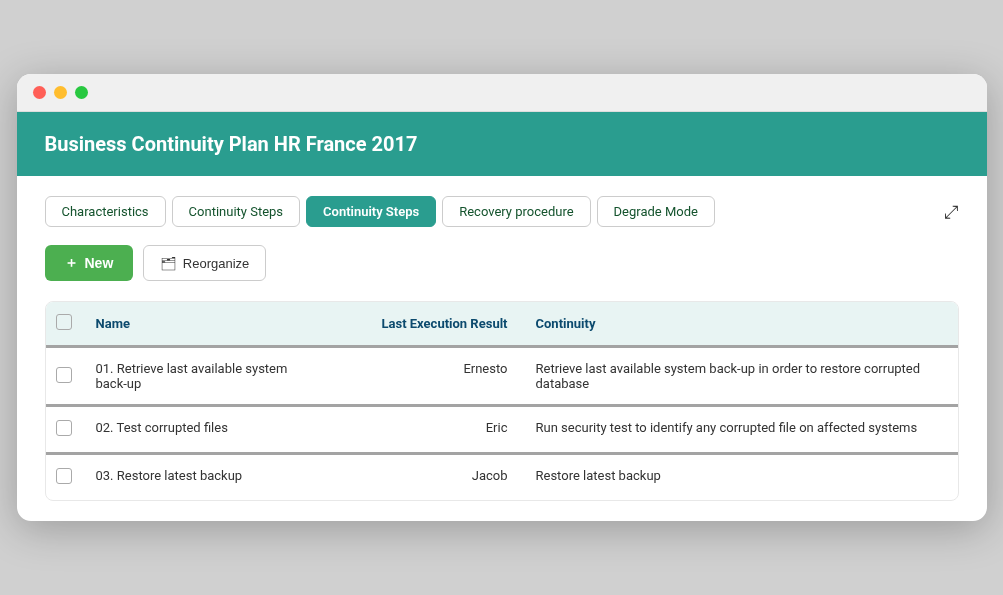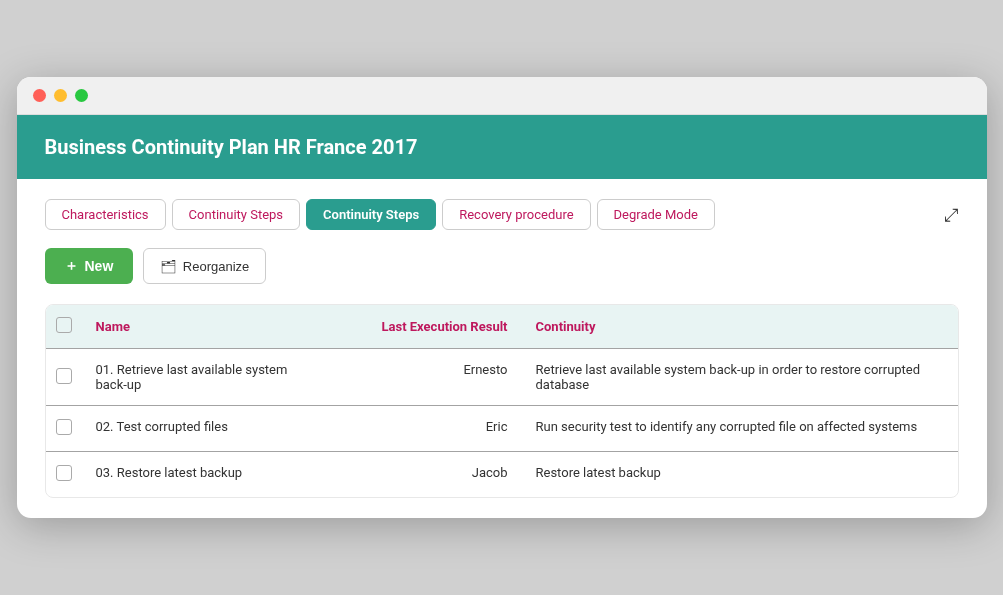--- a/index.html
+++ b/index.html
@@ -50,21 +50,21 @@
       gap: 6px;
       margin-bottom: 18px;
       align-items: center;
       position: relative;
     }
     .tab {
       padding: 7px 16px;
       border: 1.5px solid #ccc;
       border-radius: 6px;
       font-size: 13px;
-      color: #be185d;
+      color: #14532d;
       cursor: pointer;
       background: #fff;
       white-space: nowrap;
       user-select: none;
     }
     .tab.active {
       background: #2a9d8f;
       color: #fff;
       border-color: #2a9d8f;
       font-weight: 600;
@@ -117,28 +117,28 @@
       border-collapse: collapse;
     }
     thead tr {
       background: #e8f4f3;
     }
     thead th {
       text-align: left;
       padding: 12px 14px;
       font-size: 13px;
       font-weight: 700;
-      color: #be185d;
+      color: #0c4a6e;
     }
     thead th:first-child {
       width: 36px;
       padding: 12px 10px;
     }
     tbody tr {
-      border-top: 1px solid #a3a3a3;
+      border-top: 3px solid #a3a3a3;
     }
     tbody td {
       padding: 13px 14px;
       font-size: 13px;
       color: #333;
       vertical-align: top;
     }
     tbody td:first-child {
       width: 36px;
       padding: 13px 10px;

